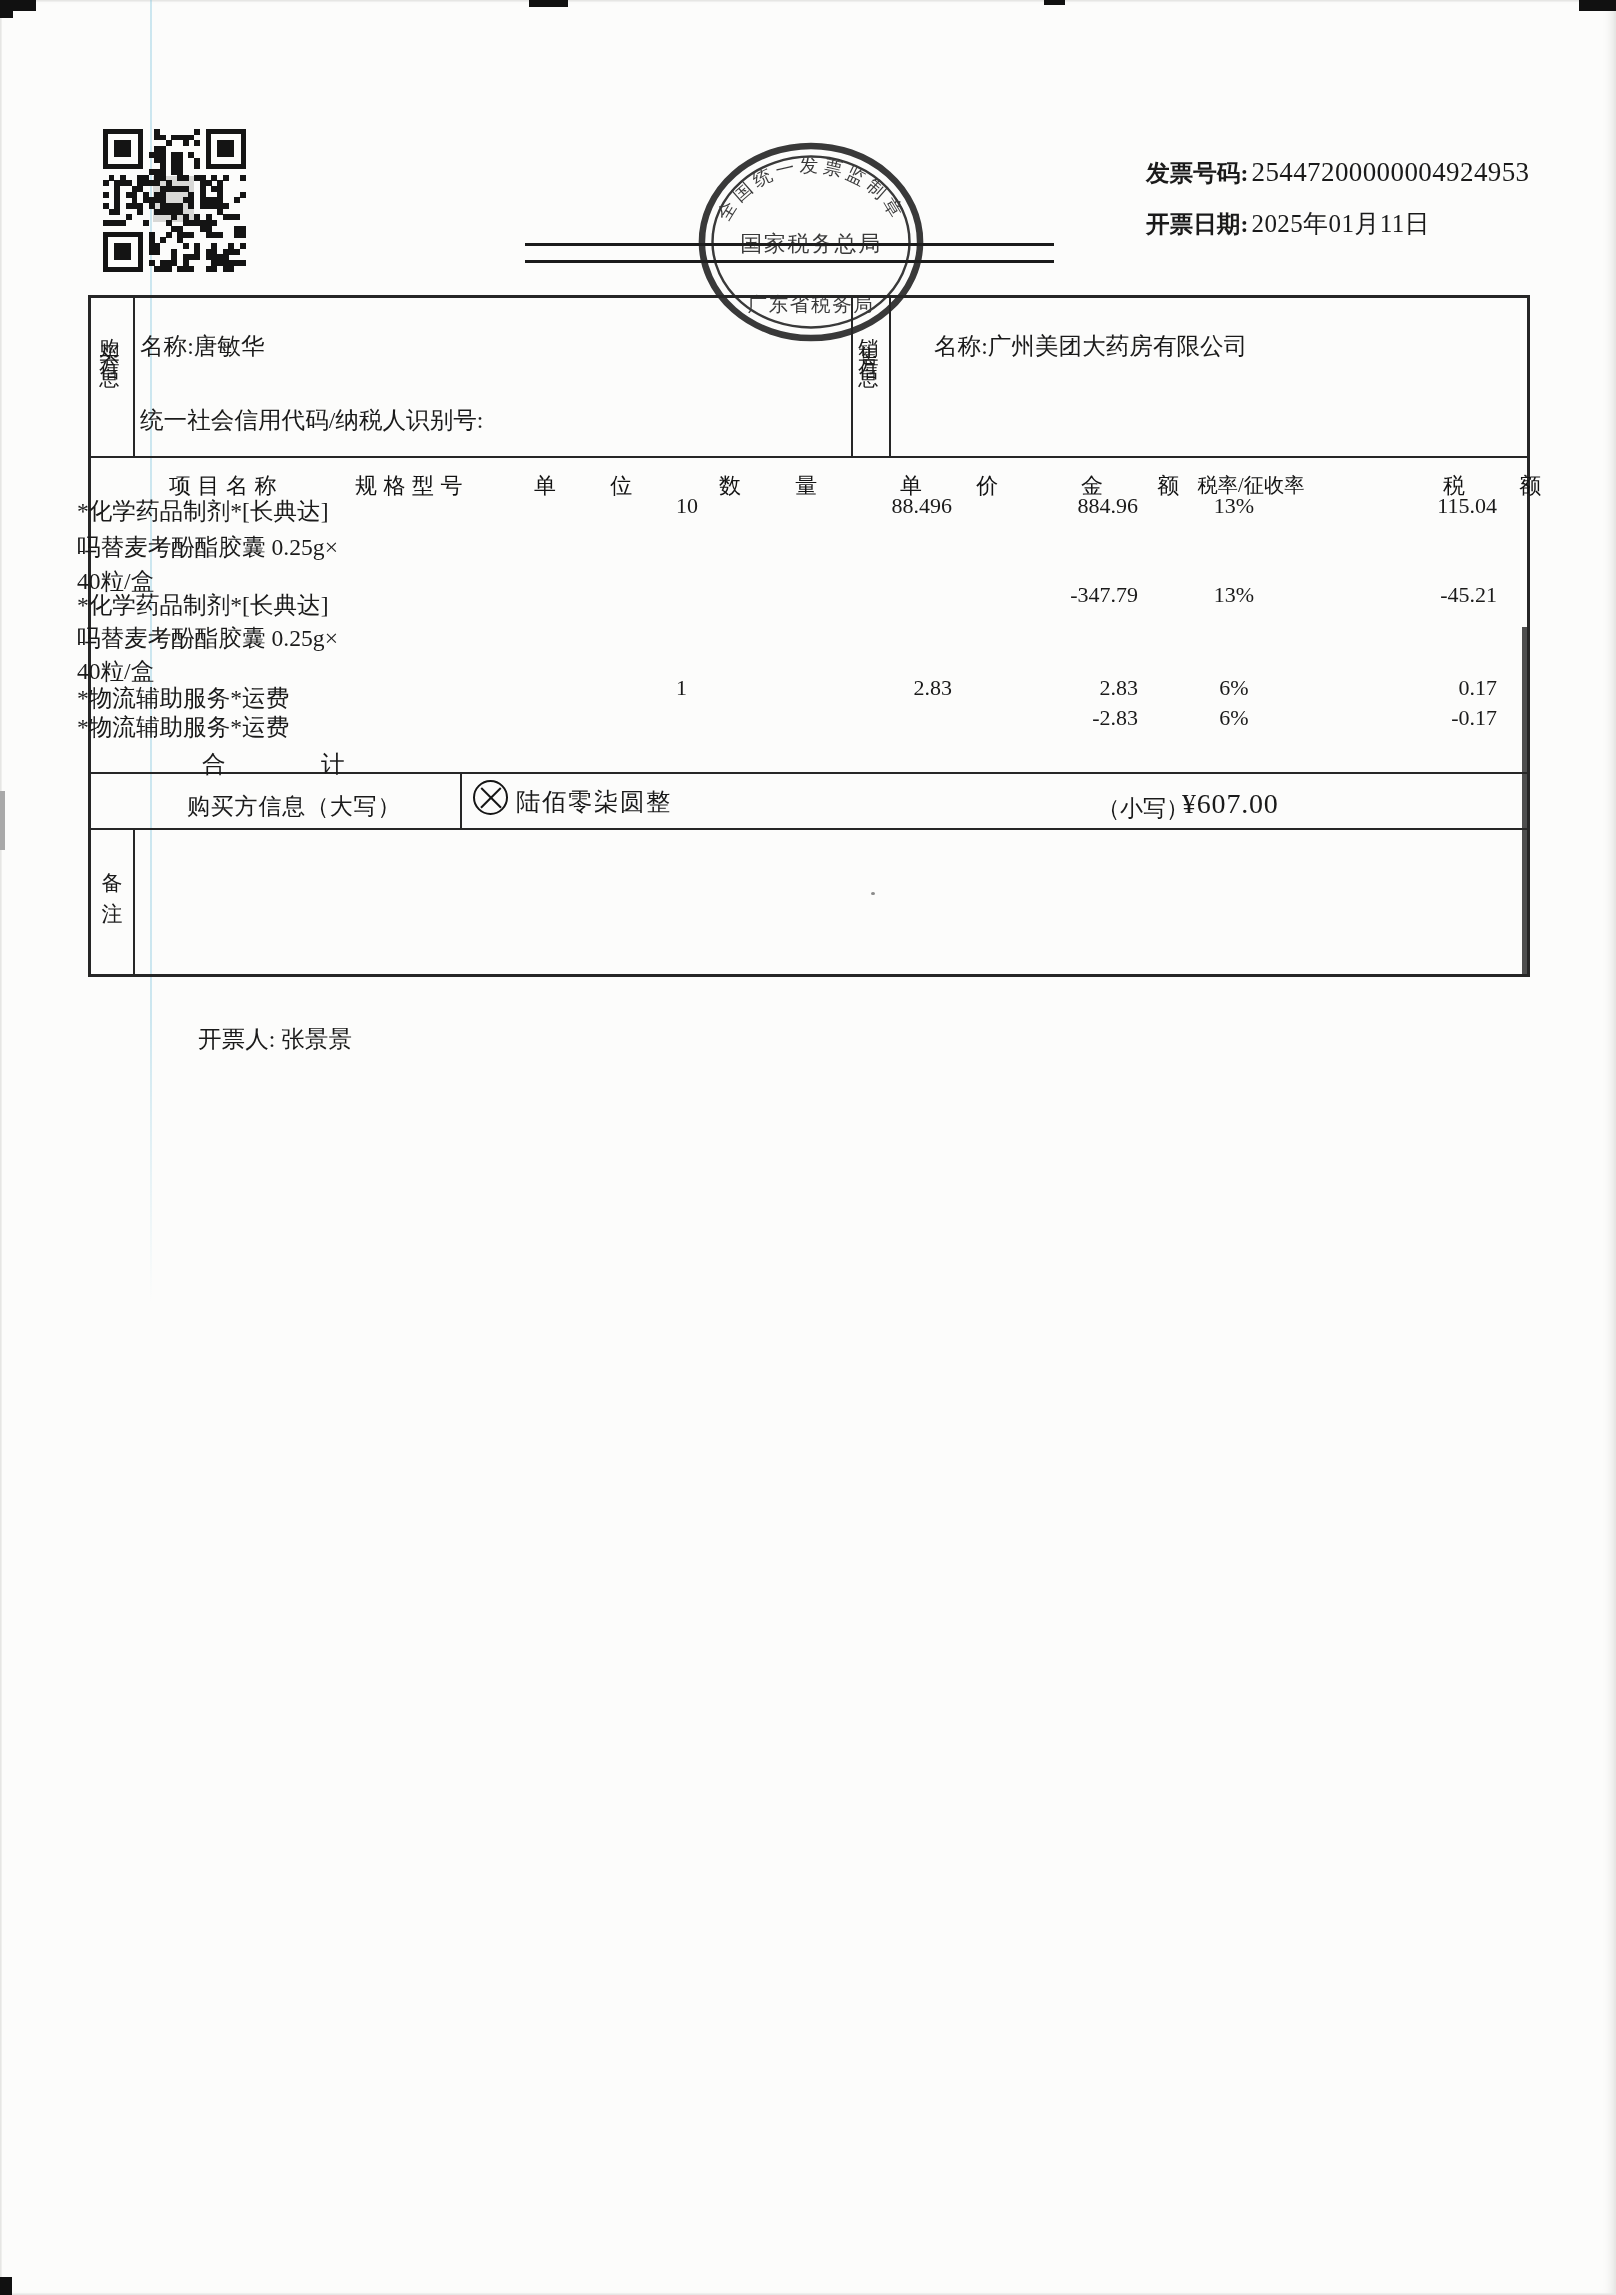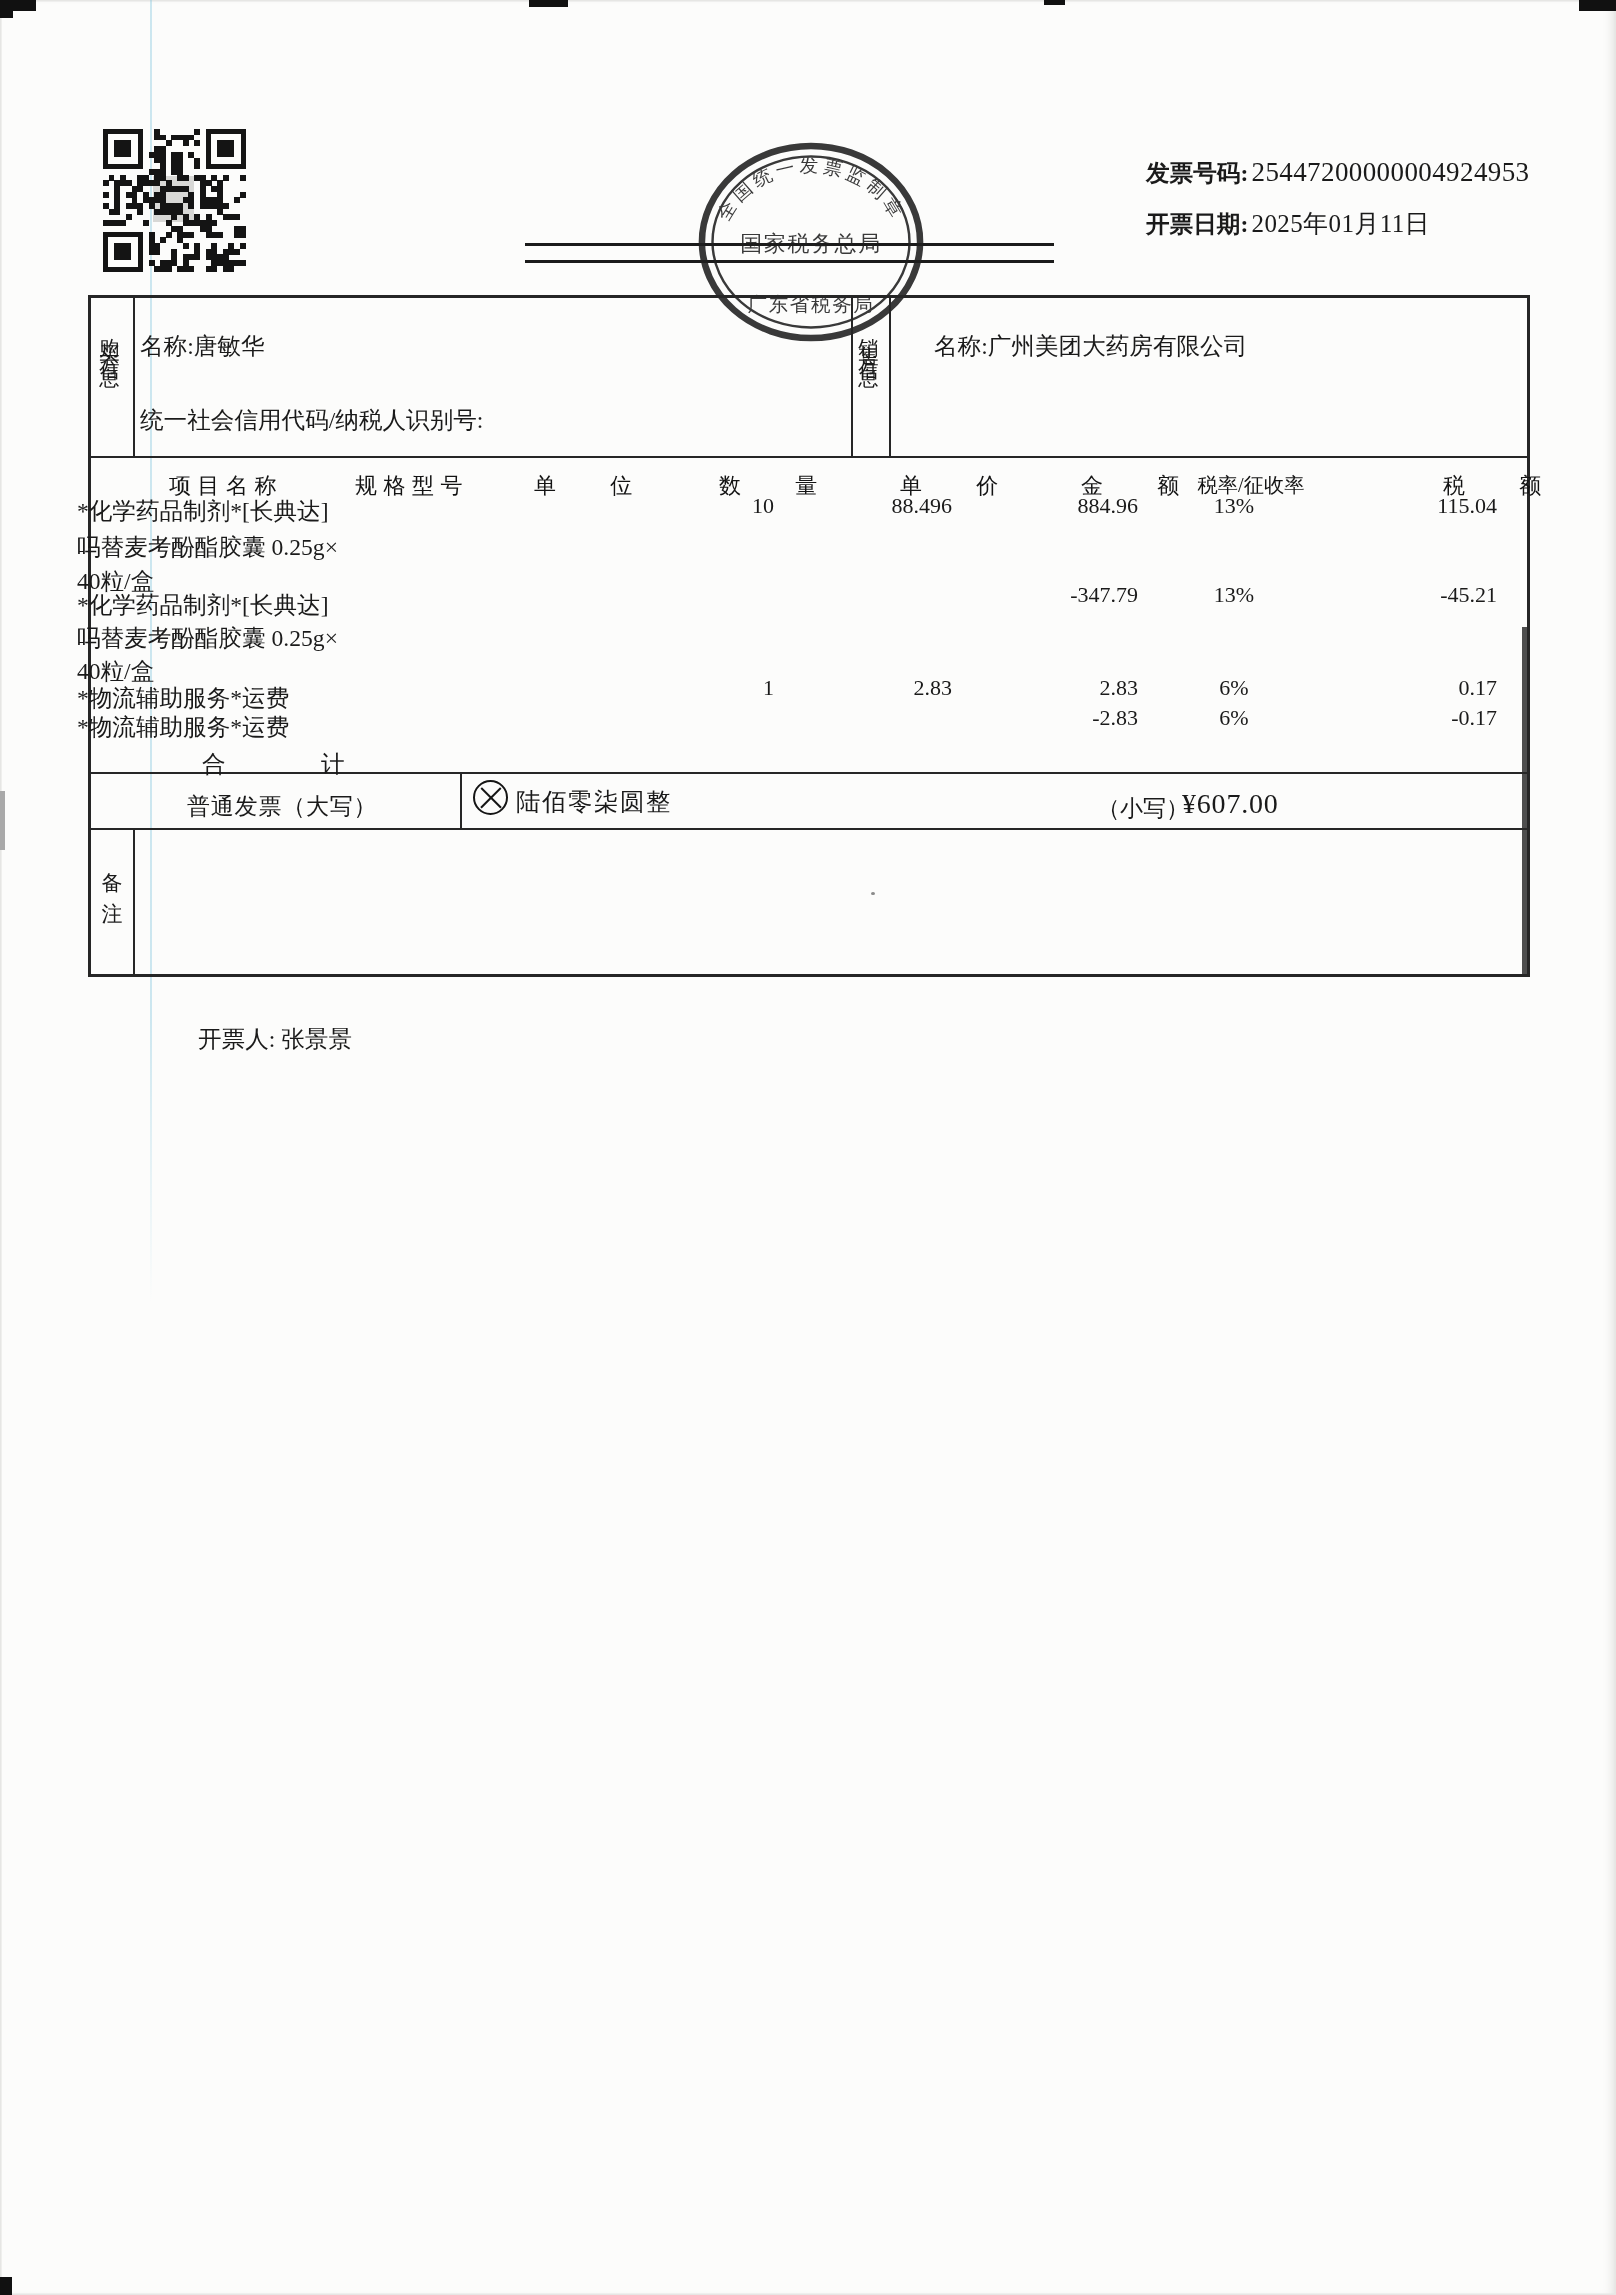--- a/index.html
+++ b/index.html
@@ -36,21 +36,21 @@
   .party-line .big{font-size:28.5px;letter-spacing:0.8px;vertical-align:-2.4px;}
   
   .hdr{position:absolute;top:471px;font-size:22px;white-space:nowrap;color:#131313;}
   .ls30{letter-spacing:24.4px;}
   .ls8{letter-spacing:6.5px;}
   .hdr-rate{left:1185px;width:132px;text-align:center;font-size:20.3px;}
   .item-line{position:absolute;left:72px;width:1437px;height:29px;font-size:23.6px;}
   .item-line span{position:absolute;white-space:nowrap;}
   .c-name{left:4.9px;top:0;}
   .num{font-size:22px;top:var(--no,0px);}
-  .c-qty{left:604px;width:98px;text-align:right;}
+  .c-qty{left:604px;width:98px;text-align:left;}
   .c-price{left:742px;width:138px;text-align:right;}
   .c-amount{left:913px;width:153px;text-align:right;}
   .c-rate{left:1100px;width:124px;text-align:center;}
   .c-tax{left:1279px;width:146px;text-align:right;}
   .subtot-lbl{position:absolute;top:748px;font-size:23.6px;}
   
   .words-label{position:absolute;left:187px;top:791px;font-size:23px;letter-spacing:0.8px;}
   .circx{position:absolute;left:473px;top:780px;width:31px;height:31px;border:2.8px solid #151515;border-radius:50%;}
   .circx::before,.circx::after{content:"";position:absolute;left:50%;top:50%;width:28px;height:2.4px;background:#151515;}
   .circx::before{transform:translate(-50%,-50%) rotate(45deg);}
@@ -387,21 +387,21 @@
   <div class="item-line" style="top:711px;--no:-5.7px;">
     <span class="c-name">*物流辅助服务*运费</span>
     <span class="num c-amount">-2.83</span>
     <span class="num c-rate">6%</span>
     <span class="num c-tax">-0.17</span>
   </div>
 
   <div class="subtot-lbl" style="left:202px;">合</div>
   <div class="subtot-lbl" style="left:321px;">计</div>
 
-  <div class="words-label">普通发票（大写）</div>
+  <div class="words-label">购买方信息（大写）</div>
   <div class="circx"></div>
   <div class="amount-words">陆佰零柒圆整</div>
   <div class="figures-label">（小写）</div>
   <div class="amount-figures">¥607.00</div>
 
   <div class="remark-label">备注</div>
 
   <div class="issuer">
     <span>开票人:</span>
     <span>张景景</span>

